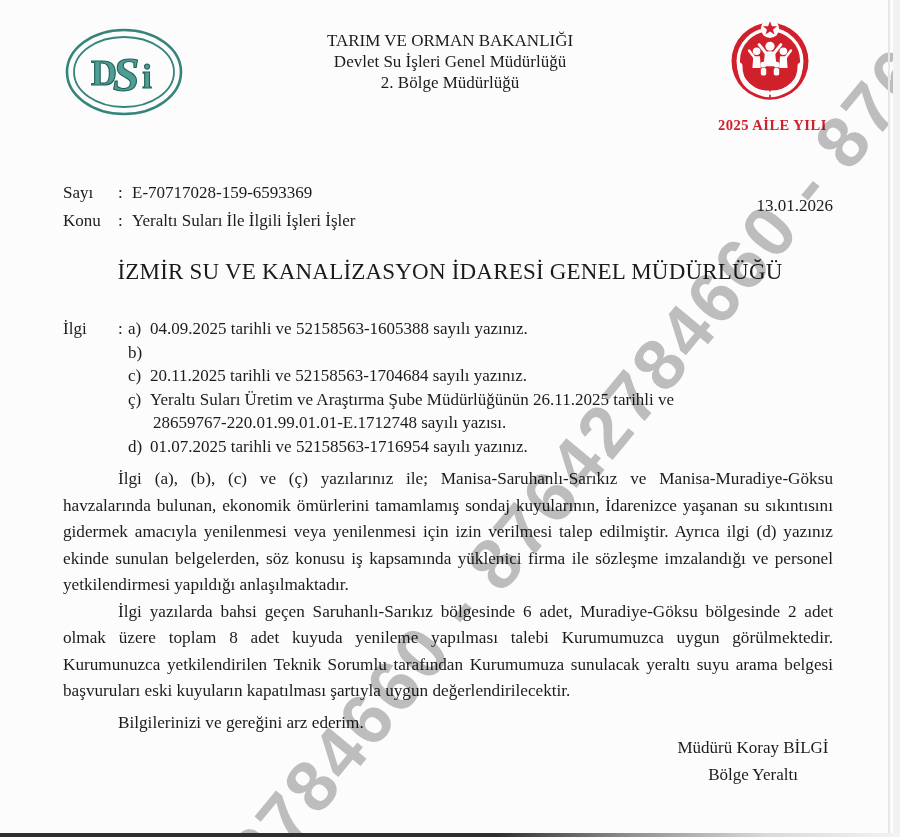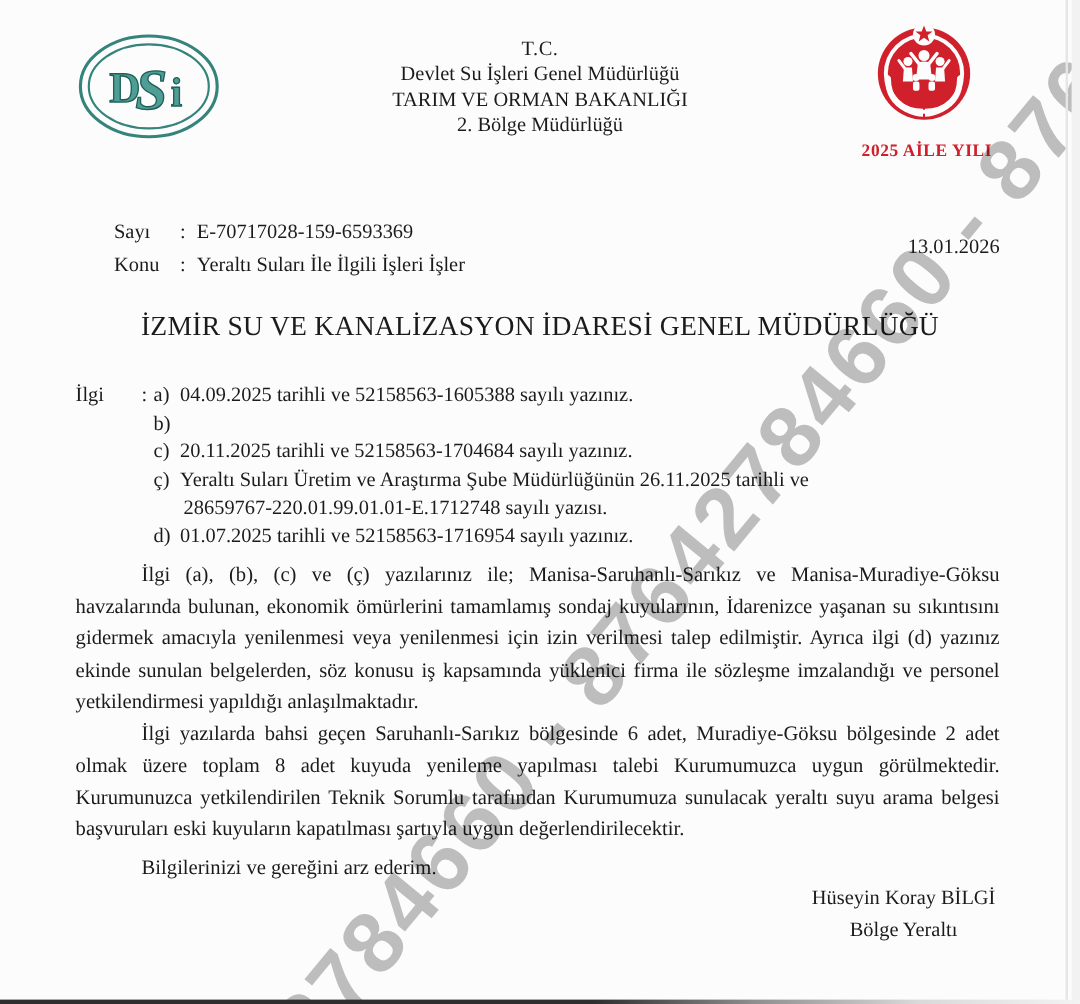--- a/index.html
+++ b/index.html
@@ -15,21 +15,21 @@
   }
   .header-center .l1{letter-spacing:.5px;}
   .emblem{position:absolute;left:718px;top:16px;width:104px;text-align:center;}
   .emblem-label{
     margin-top:3px;color:#d0202b;font-weight:bold;font-size:14.5px;
     letter-spacing:.5px;white-space:nowrap;
   }
   
   .meta{position:absolute;left:63px;top:183px;font-size:17px;}
   .meta-row{display:flex;height:28px;align-items:flex-start;}
-  .meta-label{width:55px;margin-left:32px;}
+  .meta-label{width:55px;}
   .meta-colon{width:14px;}
   .date{position:absolute;right:67px;top:196px;font-size:17px;}
   
   .recipient{
     position:absolute;left:0;right:0;top:259px;text-align:center;
     font-size:23px;letter-spacing:.2px;white-space:nowrap;
   }
   
   .refs{position:absolute;left:63px;top:317px;width:720px;font-size:17px;line-height:23.5px;}
   .ref-row{display:flex;}
@@ -75,23 +75,22 @@
     <svg width="124" height="96" viewBox="0 0 124 96">
       <ellipse cx="62" cy="46" rx="57" ry="42" fill="none" stroke="#35847b" stroke-width="2.6"></ellipse>
       <ellipse cx="62" cy="46" rx="50" ry="35" fill="none" stroke="#35847b" stroke-width="1.8"></ellipse>
       <text x="42" y="59" text-anchor="middle" font-family="Liberation Serif, serif" font-size="36" font-weight="bold" fill="#4f9e95" stroke="#1e6058" stroke-width="1.1">D</text>
       <text x="64" y="65" text-anchor="middle" font-family="Liberation Serif, serif" font-size="48" font-weight="bold" font-style="italic" fill="#4f9e95" stroke="#1e6058" stroke-width="1.1">S</text>
       <text x="85" y="62" text-anchor="middle" font-family="Liberation Serif, serif" font-size="34" font-weight="bold" fill="#4f9e95" stroke="#1e6058" stroke-width="1.1">i</text>
     </svg>
   </div>
 
   <div class="header-center">
-    <div class="l1">T.C.</div>
+    <div>TARIM VE ORMAN BAKANLIĞI</div>
     <div>Devlet Su İşleri Genel Müdürlüğü</div>
-    <div>TARIM VE ORMAN BAKANLIĞI</div>
     <div>2. Bölge Müdürlüğü</div>
   </div>
 
   <div class="emblem">
     <svg width="92" height="94" viewBox="0 0 110 112">
       <circle cx="55" cy="54" r="46" fill="#d0202b"></circle>
       <circle cx="55" cy="54" r="38" fill="none" stroke="#fcfcfc" stroke-width="4"></circle>
       <circle cx="55" cy="15" r="11" fill="#fcfcfc"></circle>
       <path d="M55,6 L57.3,12 L63.5,12 L58.6,15.8 L60.3,22 L55,18.2 L49.7,22 L51.4,15.8 L46.5,12 L52.7,12 Z" fill="#d0202b"></path>
 
@@ -165,21 +164,21 @@
     </div>
   </div>
 
   <div class="body-text">
     <p>İlgi (a), (b), (c) ve (ç) yazılarınız ile; Manisa-Saruhanlı-Sarıkız ve Manisa-Muradiye-Göksu havzalarında bulunan, ekonomik ömürlerini tamamlamış sondaj kuyularının, İdarenizce yaşanan su sıkıntısını gidermek amacıyla yenilenmesi veya yenilenmesi için izin verilmesi talep edilmiştir. Ayrıca ilgi (d) yazınız ekinde sunulan belgelerden, söz konusu iş kapsamında yüklenici firma ile sözleşme imzalandığı ve personel yetkilendirmesi yapıldığı anlaşılmaktadır.</p>
     <p>İlgi yazılarda bahsi geçen Saruhanlı-Sarıkız bölgesinde 6 adet, Muradiye-Göksu bölgesinde 2 adet olmak üzere toplam 8 adet kuyuda yenileme yapılması talebi Kurumumuzca uygun görülmektedir. Kurumunuzca yetkilendirilen Teknik Sorumlu tarafından Kurumumuza sunulacak yeraltı suyu arama belgesi başvuruları eski kuyuların kapatılması şartıyla uygun değerlendirilecektir.</p>
     <div class="closing">Bilgilerinizi ve gereğini arz ederim.</div>
   </div>
 
   <div class="signature">
-    <div>Hüseyin Koray BİLGİ</div>
+    <div>Müdürü Koray BİLGİ</div>
     <div>Bölge Yeraltı</div>
   </div>
 
   <div class="watermark">42784660 - 87642784660 - 8764278</div>
 
   <div class="edge-right-line"></div>
   <div class="edge-right-band"></div>
   <div class="edge-bottom"></div>
 
 </div>

